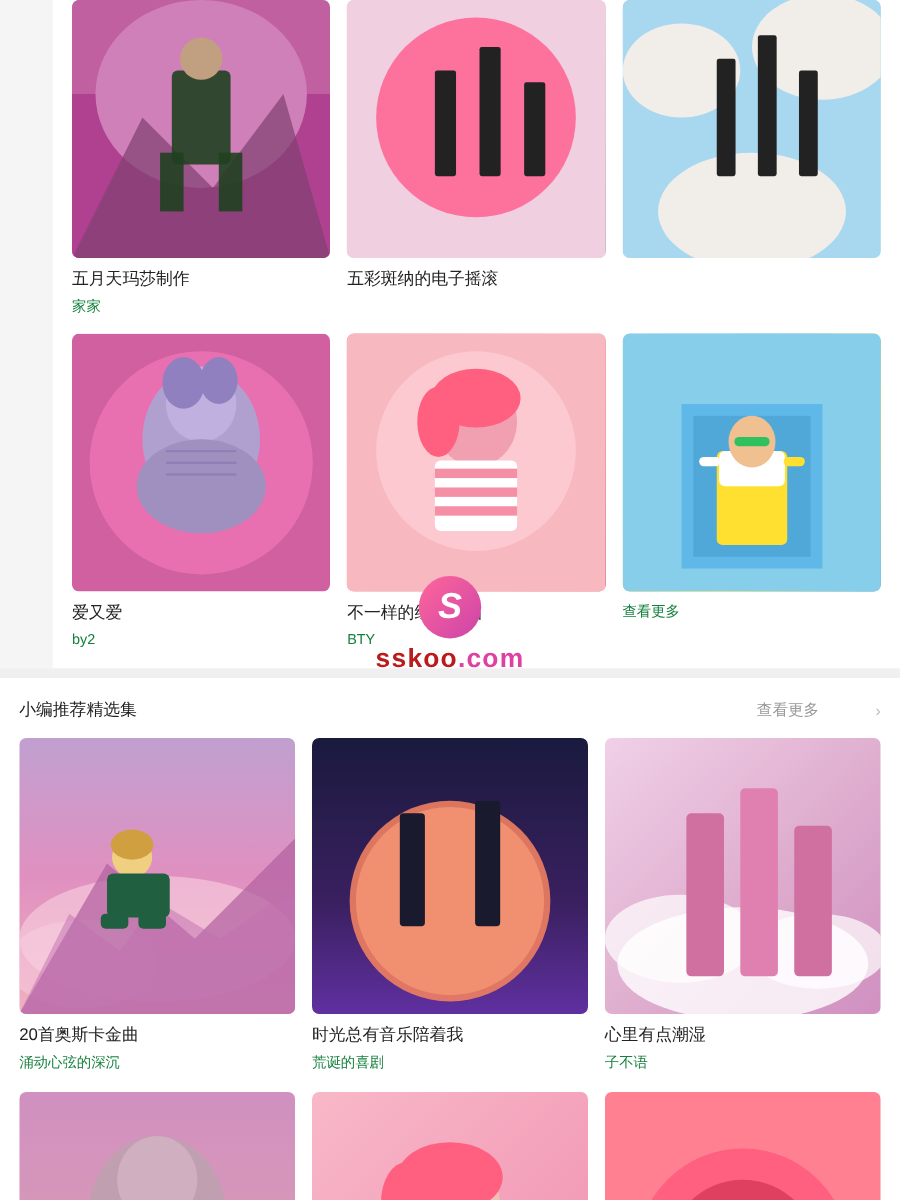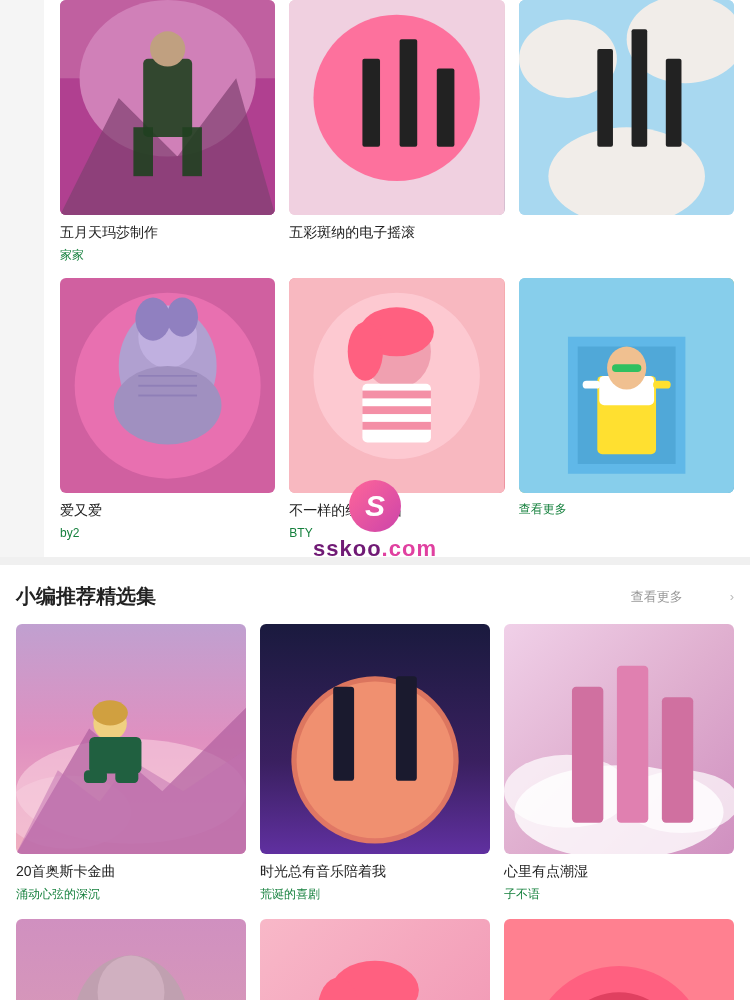--- a/index.html
+++ b/index.html
@@ -54,22 +54,22 @@
     }
 
     .section-header {
       display: flex;
       align-items: center;
       justify-content: space-between;
       padding: 18px 0 14px 0;
     }
 
     .section-title {
-      font-size: 20px;
-      font-weight: 700;
+      font-size: 14px;
+      font-weight: 400;
       color: #222;
     }
 
     .see-more {
       display: flex;
       align-items: center;
       font-size: 13px;
       color: #999;
       gap: 44px;
     }
@@ -236,21 +236,21 @@
       <div class="album-subtitle">查看更多</div>
     </div>
 
   </div>
 </div>
 
 <div class="section-divider"></div>
 
 <div class="wm" style="position:fixed; top:480px; left:50%; transform:translateX(-50%); z-index:100; pointer-events:none; text-align:center;">
   <div style="width:52px; height:52px; border-radius:50%; background:linear-gradient(135deg,#ff6699,#cc44aa); margin:0 auto 4px; display:flex; align-items:center; justify-content:center; font-size:30px; color:white; font-weight:bold; font-style:italic;">S</div>
-  <div style="font-size:22px; font-weight:bold; color:#e040a0; letter-spacing:1px;"><span style="color:#701a75;">sskoo</span>.com</div>
+  <div style="font-size:22px; font-weight:bold; color:#e040a0; letter-spacing:1px;"><span style="color:#b91c1c;">sskoo</span>.com</div>
 </div>
 
 <div class="section">
   <div class="section-header">
     <div class="section-title">小编推荐精选集</div>
     <div class="see-more">
       <span>查看更多</span>
       <span class="see-more-chevron">›</span>
     </div>
   </div>

